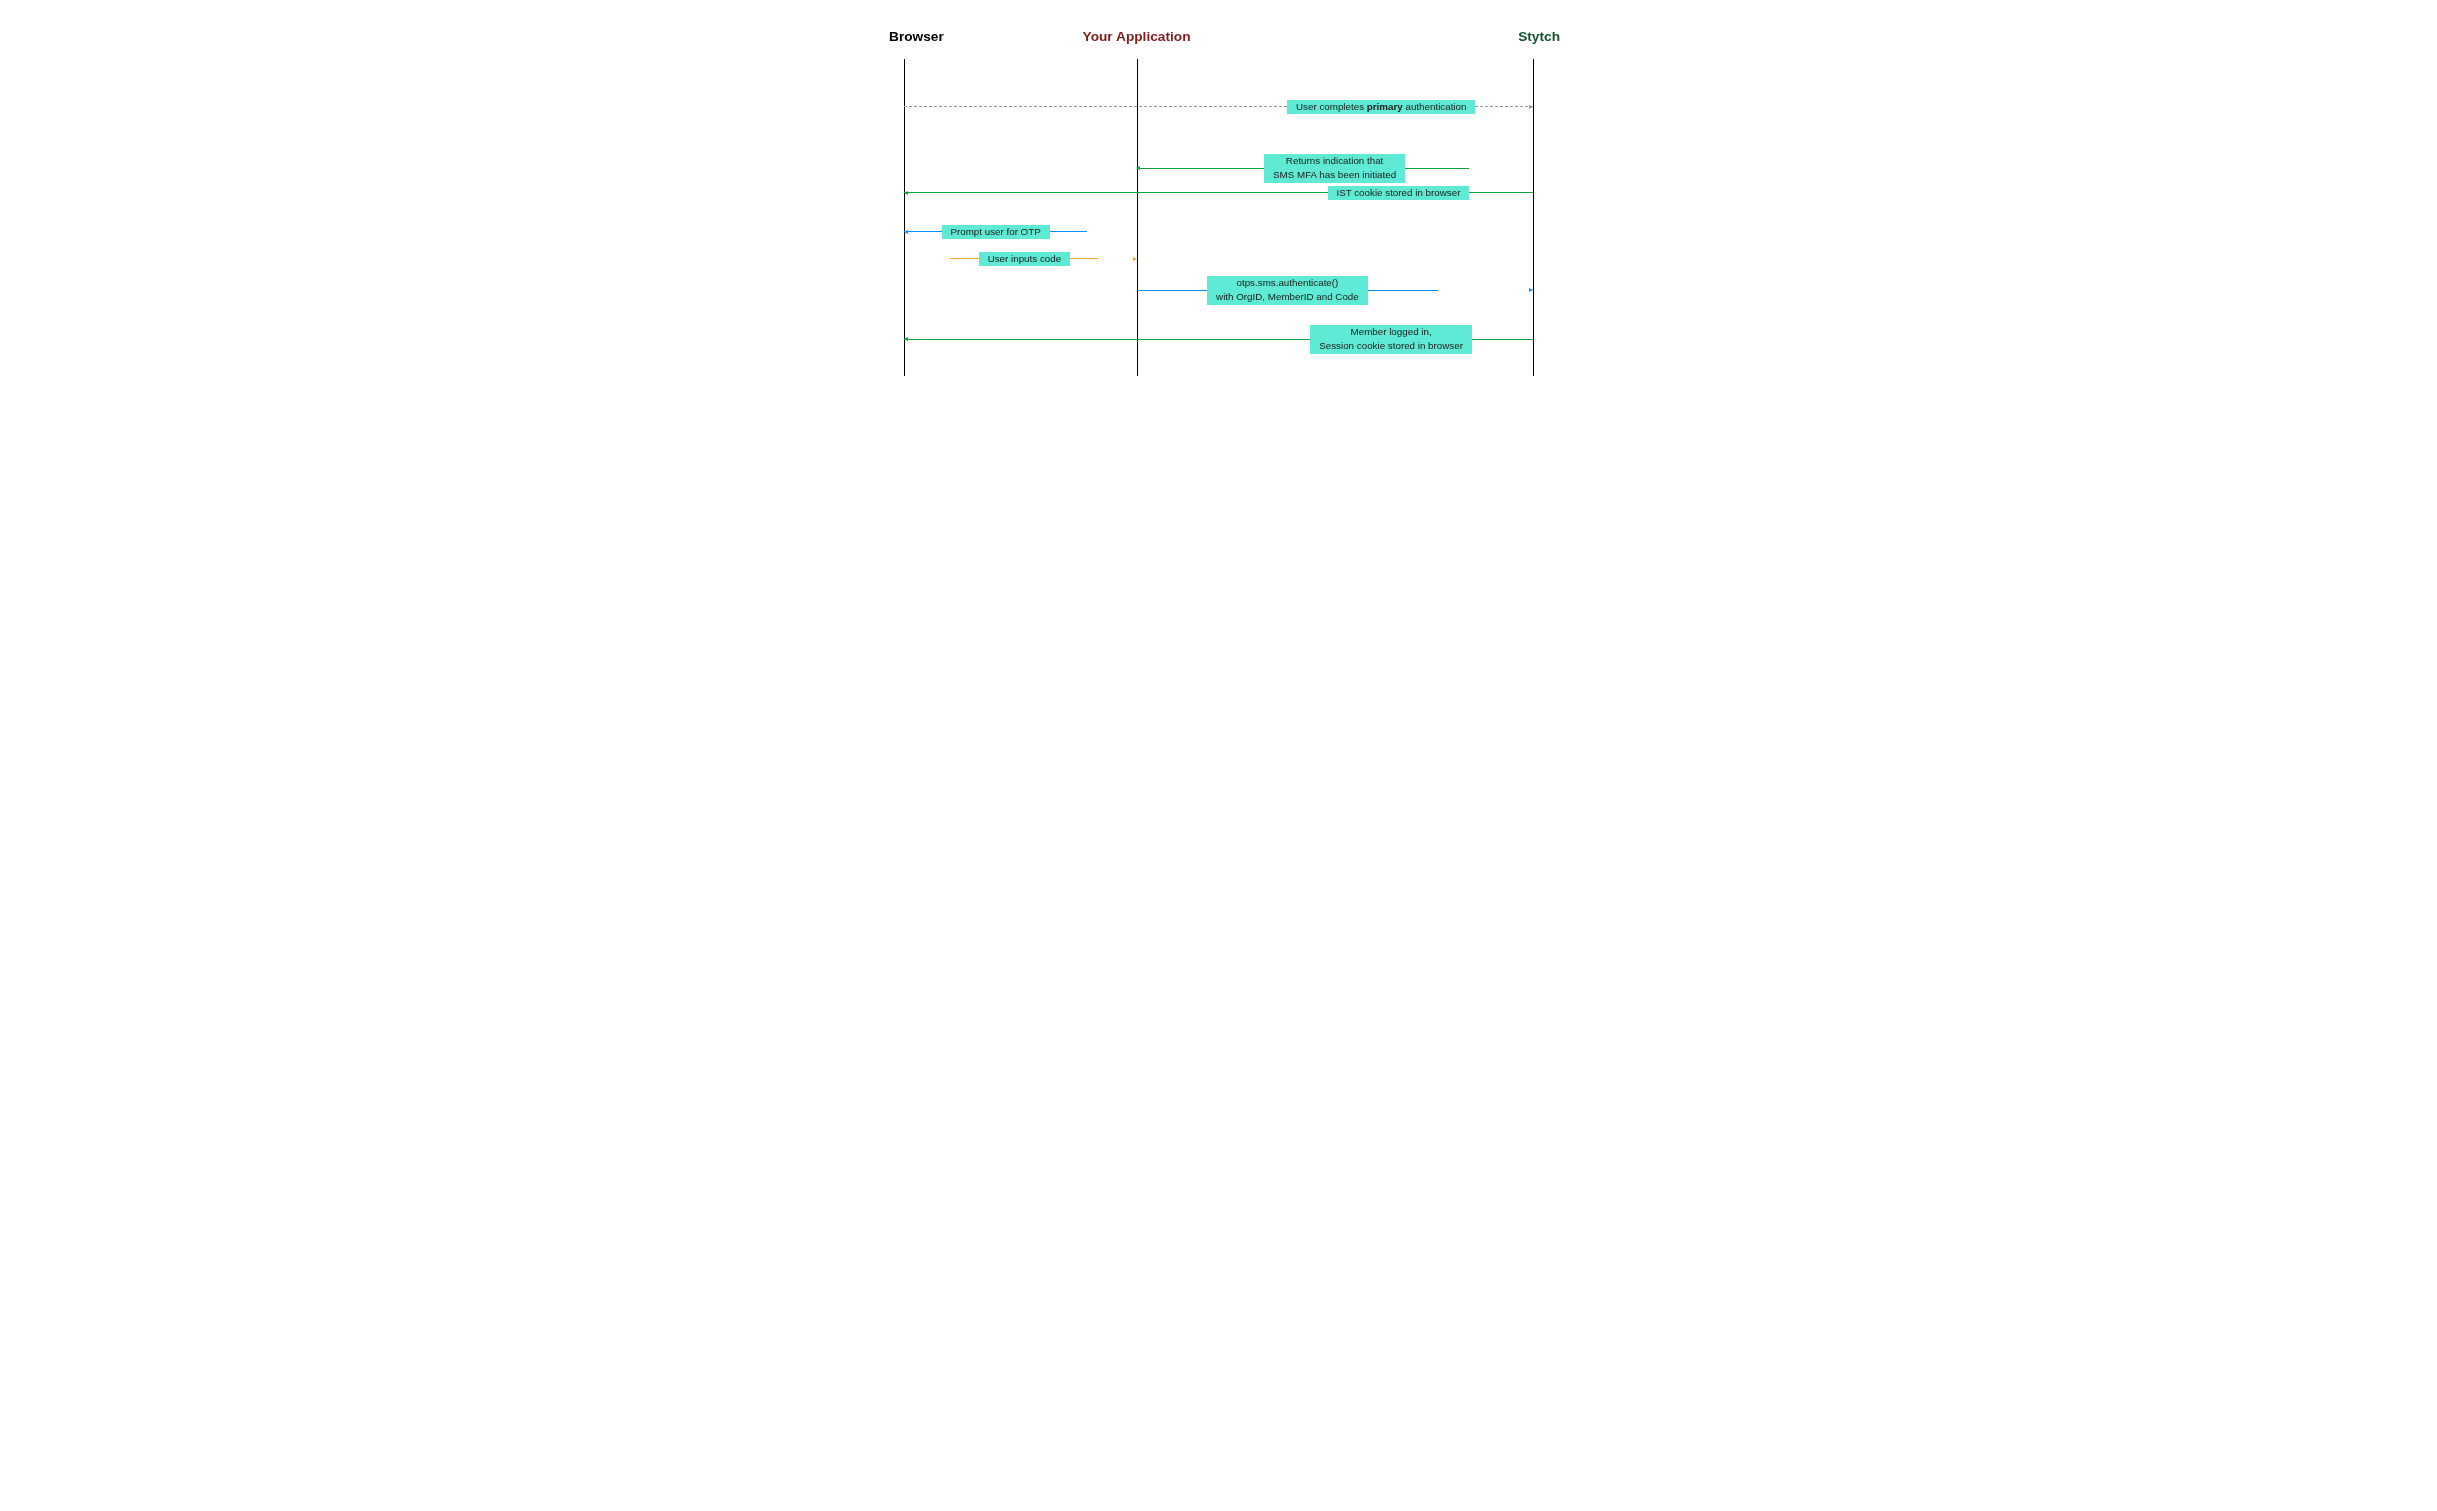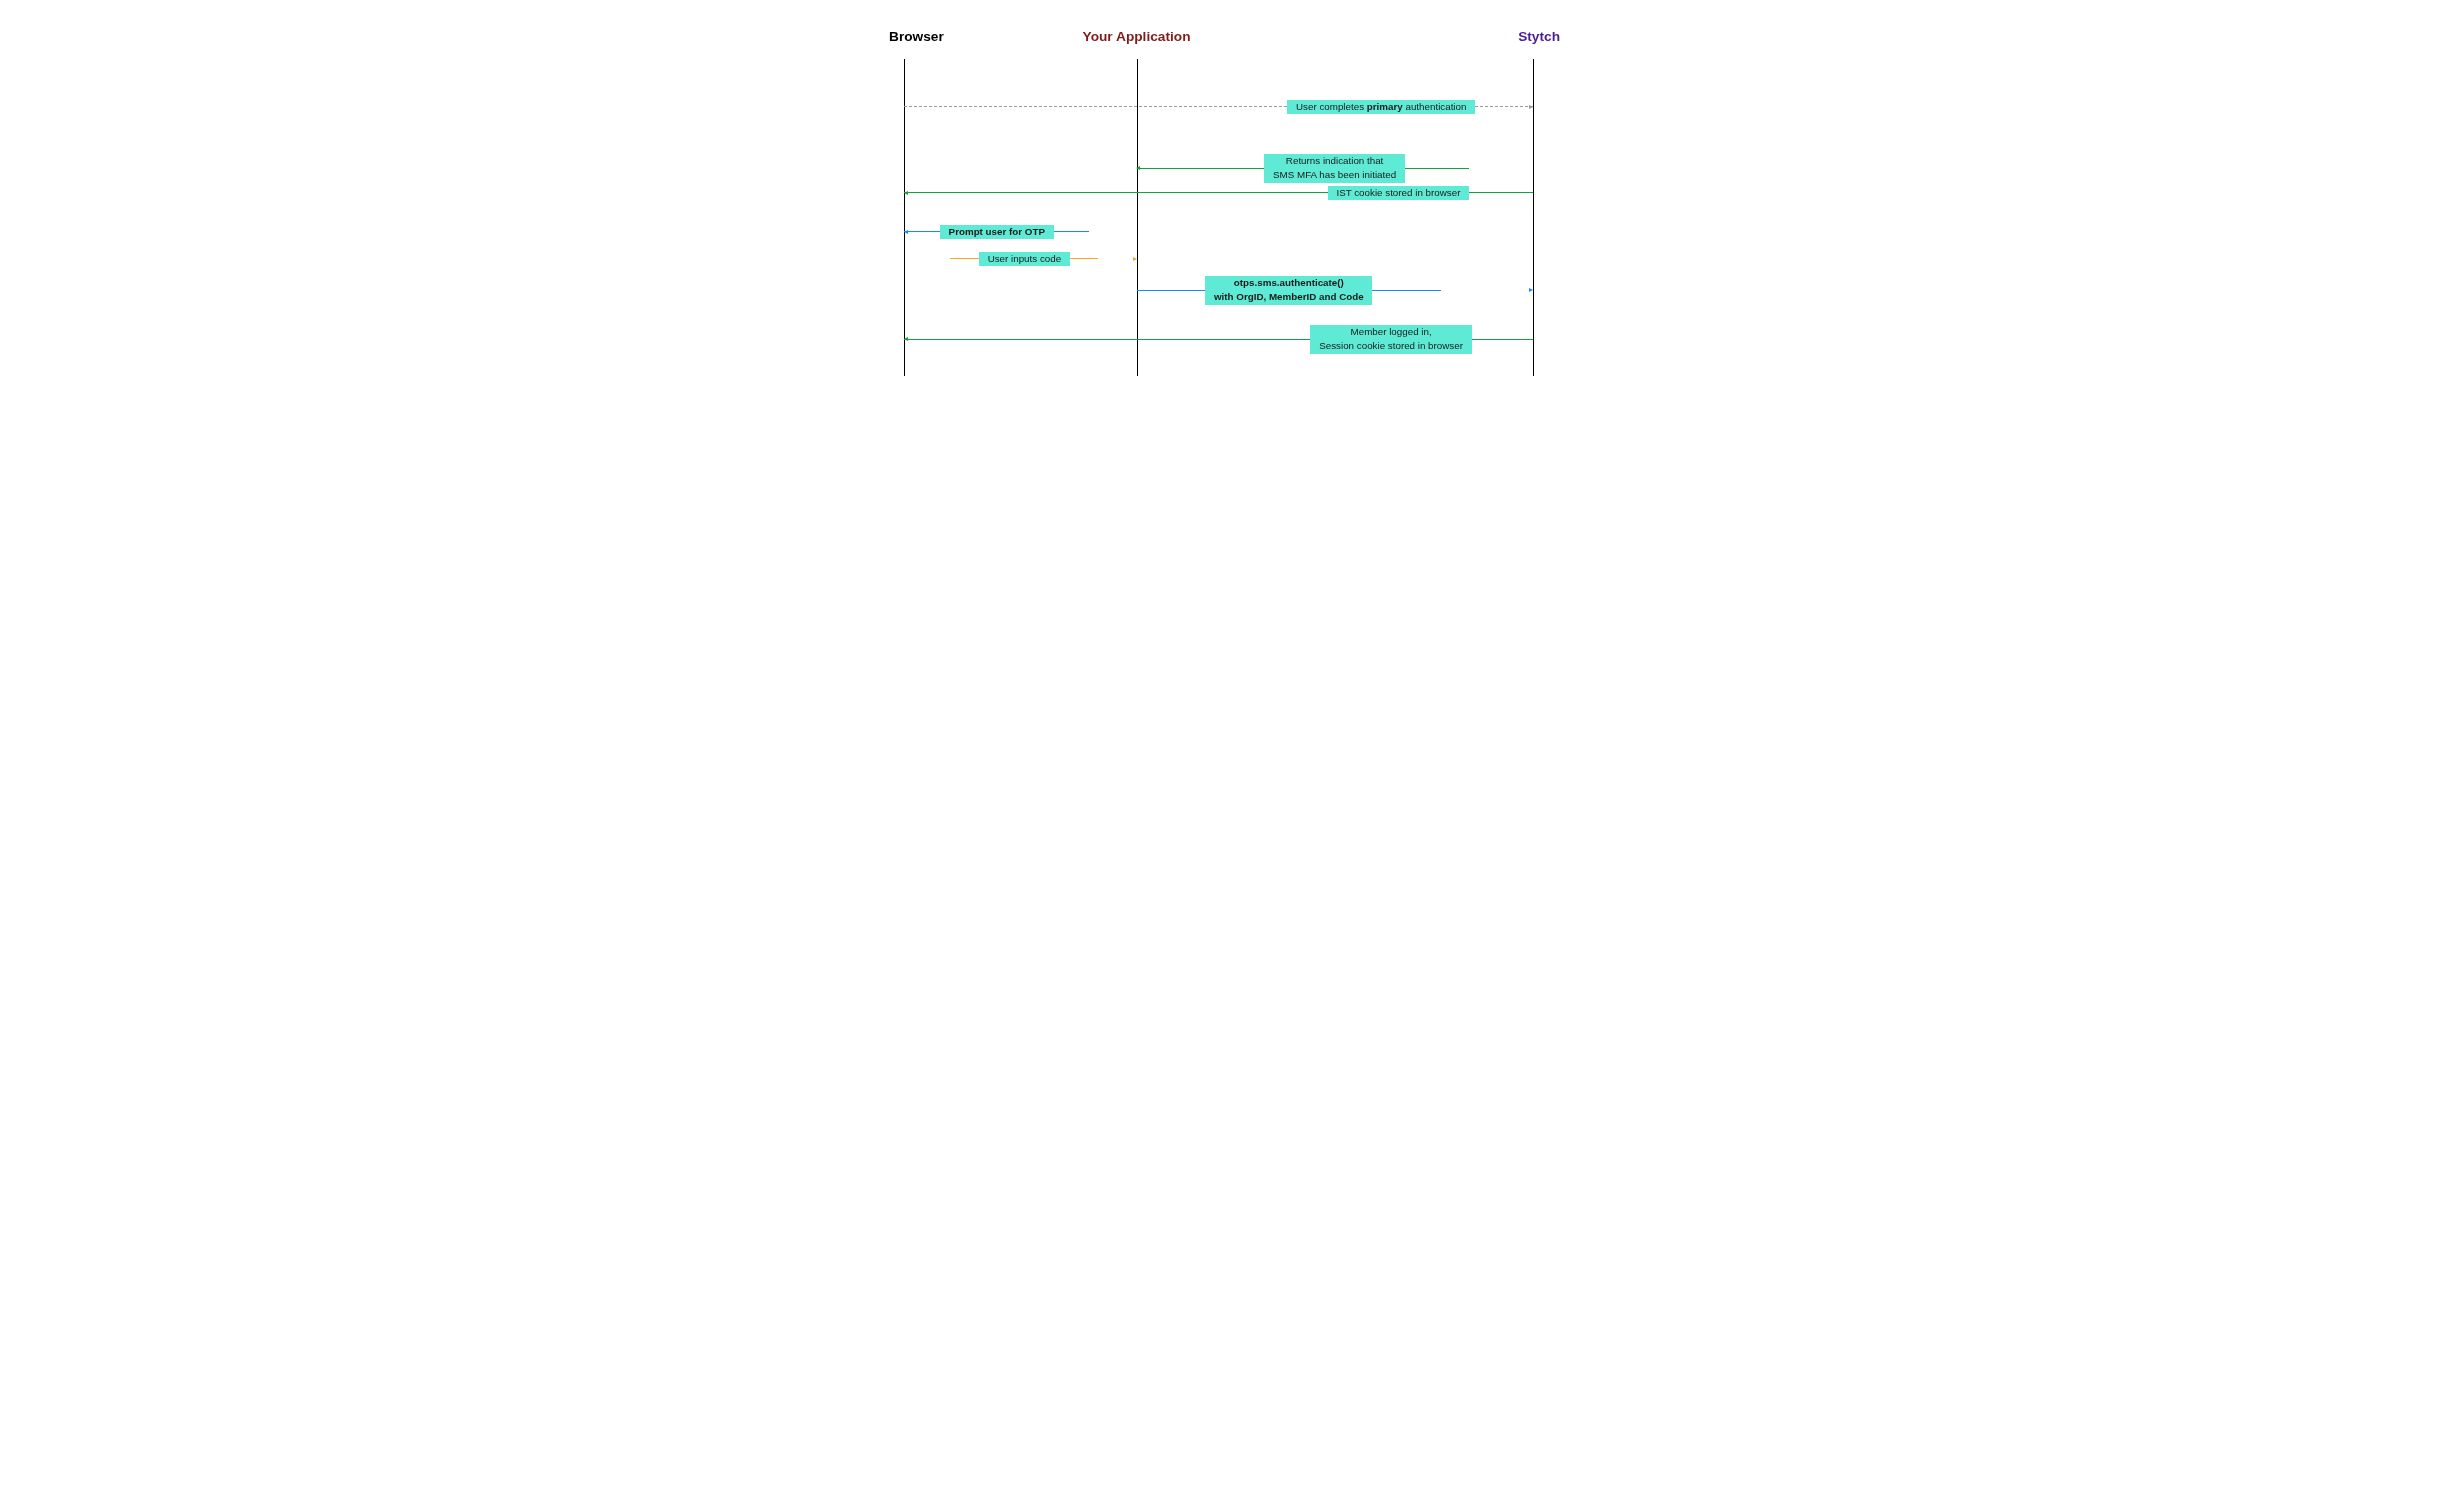--- a/index.html
+++ b/index.html
@@ -40,21 +40,21 @@
     }
     
     .header-app {
       color: #7f1d1d;
       position: absolute;
       left: 38%;
       transform: translateX(-50%);
     }
     
     .header-stytch {
-      color: #4c1d95;
+      color: #14532d;
       text-align: right;
     }
     
     .timeline {
       position: relative;
       height: 317px;
     }
     
     .lifeline {
       position: absolute;
@@ -141,21 +141,21 @@
     .line-blue {
       background: #0d8fff;
     }
     
     .line-orange {
       background: #f5a623;
     }
     
     .color-gray { color: #999999; }
     .color-green { color: #0fa33f; }
-    .color-blue { color: #0d8fff; font-weight: bold; }
+    .color-blue { color: #0d8fff; }
     .color-orange { color: #f5a623; padding-left: 46px; }
     
     
     .msg-1 {
       left: 4%;
       right: 4%;
       top: 41px;
     }
     .msg-1 .line-left { flex: 1; }
     .msg-1 .line-right { flex: 0.15; }

